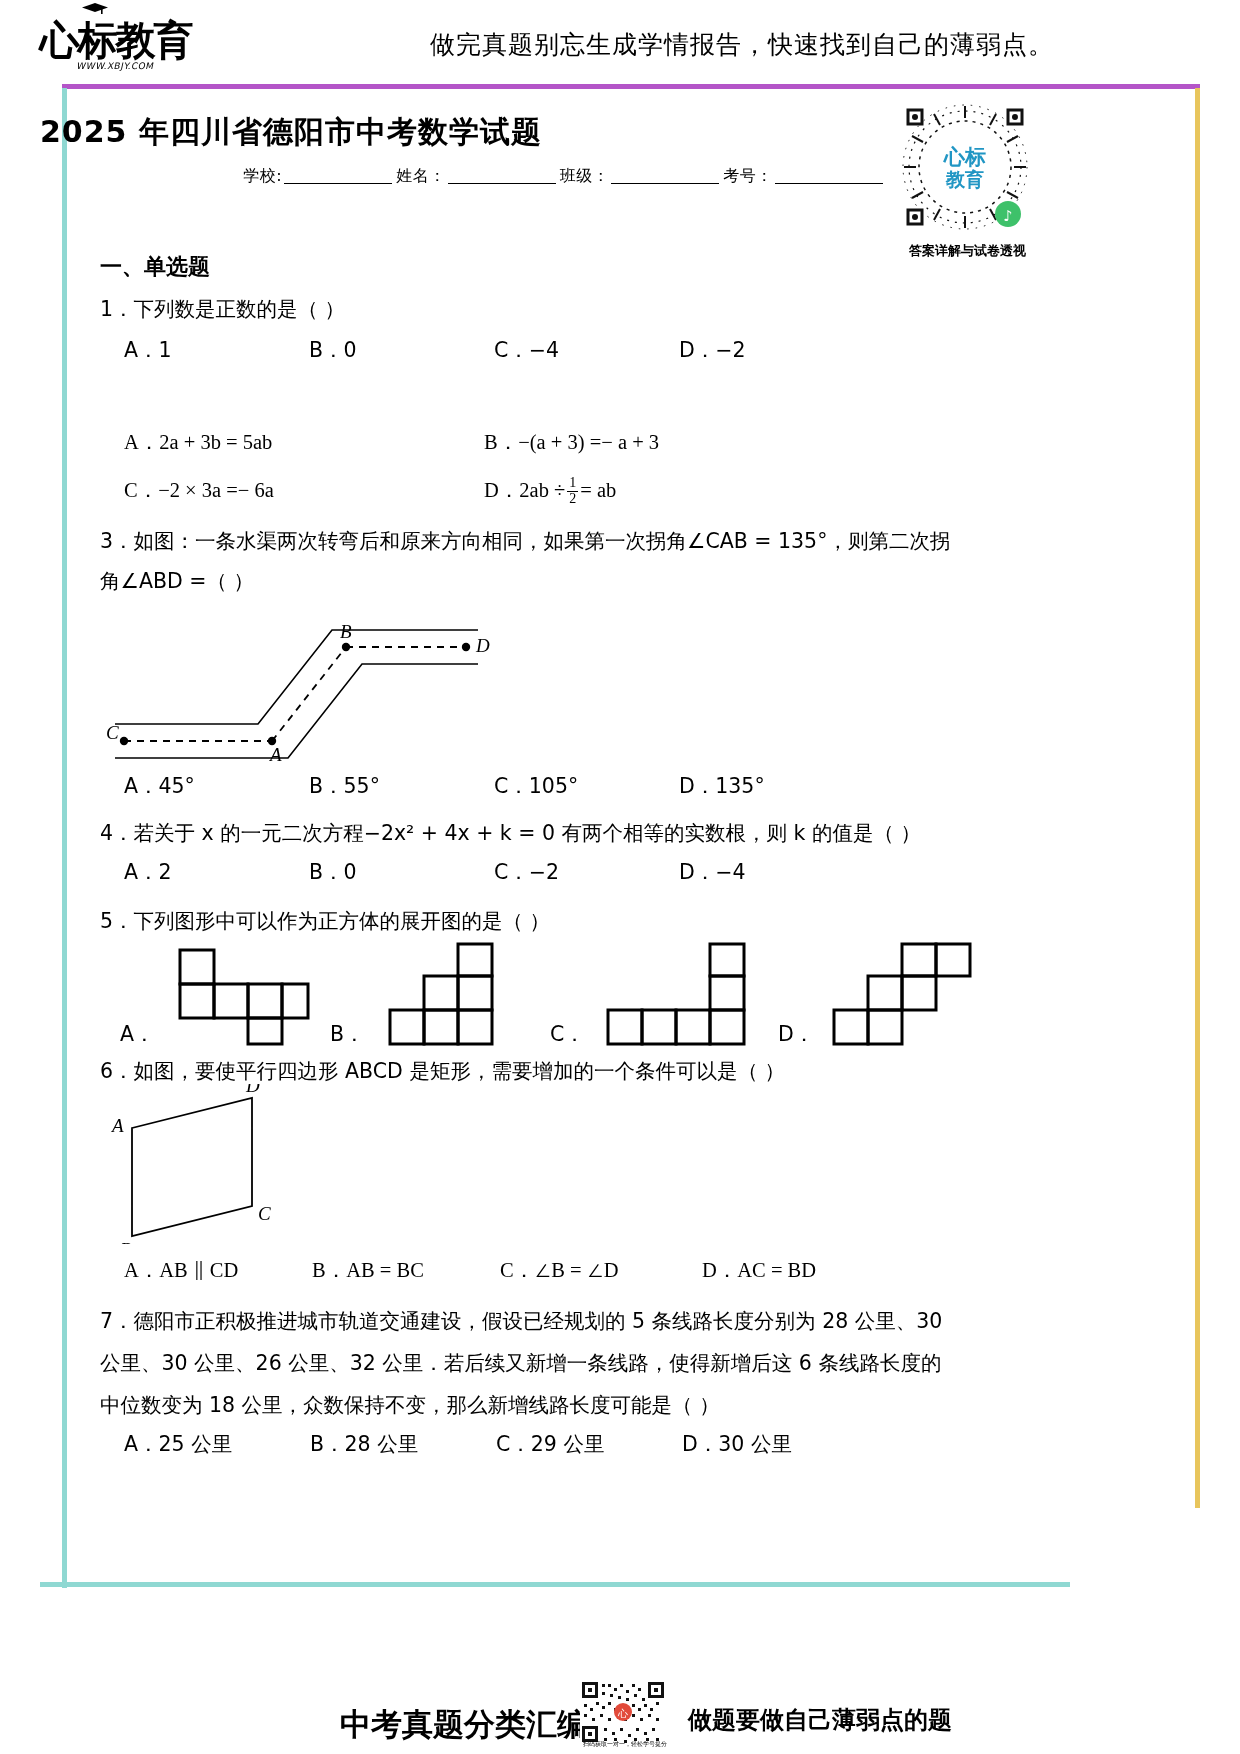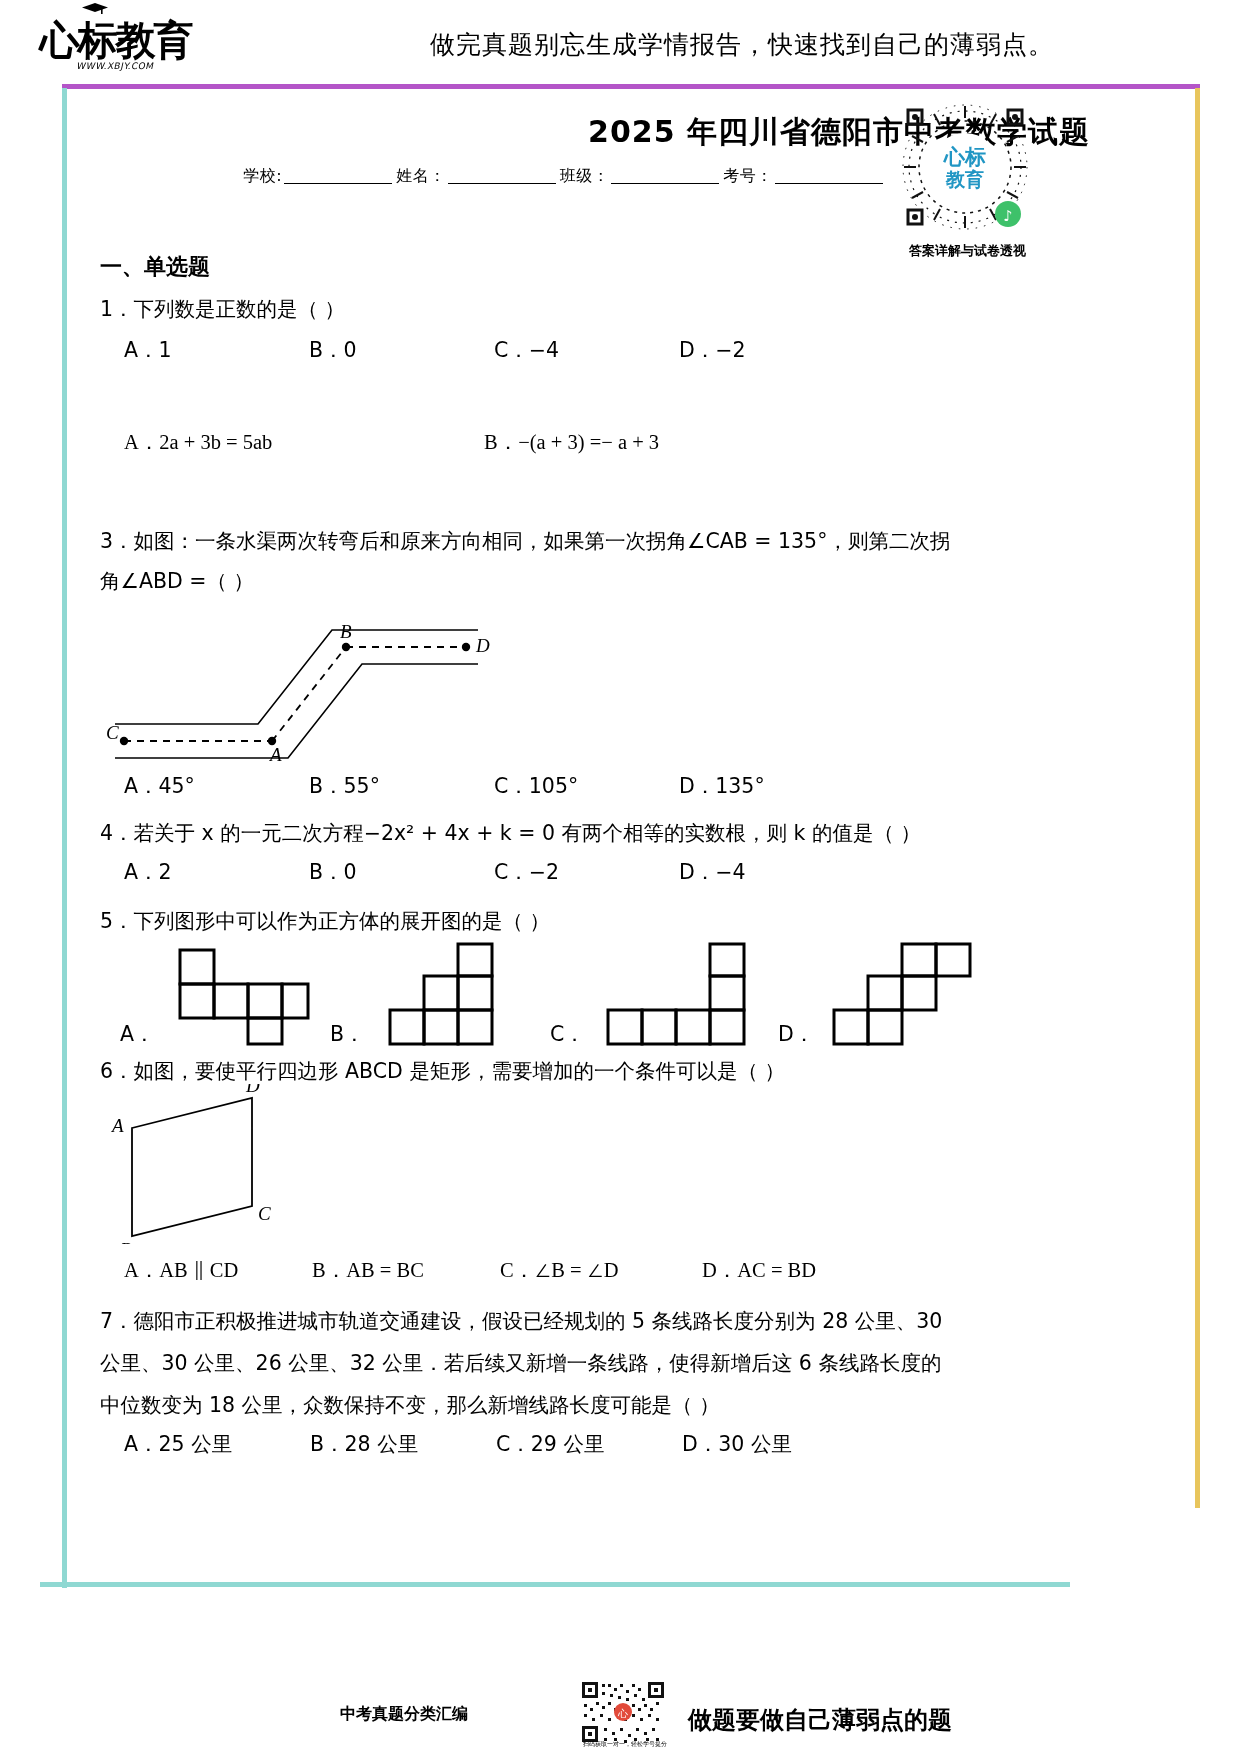--- a/index.html
+++ b/index.html
@@ -78,21 +78,21 @@
   }
 
   
   .paper {
     position: absolute;
     left: 40px; top: 84px;
     width: 1160px; height: 1582px;
   }
   .doc-title {
     position: absolute; left: 0; top: 28px; width: 1050px;
-    text-align: right;
+    text-align: left;
     font-size: 30px; font-weight: 700;
     font-family: "DejaVu Sans", "Liberation Sans", sans-serif;
     letter-spacing: 1px;
   }
   .id-line {
     position: absolute; left: 0; top: 80px; width: 1050px;
     text-align: center;
     font-size: 16px;
     font-family: "DejaVu Sans", "Liberation Sans", sans-serif;
     letter-spacing: .5px;
@@ -160,21 +160,21 @@
 
   svg { display: block; }
 
   
   .footer {
     position: absolute; left: 0; top: 1676px;
     width: 1240px; height: 78px;
   }
   .footer-left {
     position: absolute; left: 340px; top: 28px;
-    font-size: 16px; font-weight: 700;
+    font-size: 31px; font-weight: 700;
     font-family: "DejaVu Sans", "Liberation Sans", sans-serif;
   }
   .footer-right {
     position: absolute; left: 688px; top: 28px;
     font-size: 24px; font-weight: 700;
     font-family: "DejaVu Sans", "Liberation Sans", sans-serif;
   }
   .footer-qr {
     position: absolute; left: 580px; top: 4px;
     width: 86px; height: 74px;
@@ -260,20 +260,26 @@
   <div class="opts opt-4" style="top:252px">
     <span>A．1</span>
     <span>B．0</span>
     <span>C．−4</span>
     <span>D．−2</span>
   </div>
 
   <div class="opts opt-2" style="top:344px">
     <span class="opt-m">A．2a + 3b = 5ab</span>
     <span class="opt-m">B．−(a + 3) =− a + 3</span>
+  </div>
+  <div class="opts opt-2" style="top:392px">
+    <span class="opt-m">C．−2 × 3a =− 6a</span>
+    <span class="opt-m">
+      <span>D．2ab ÷</span><span class="frac"><span class="num">1</span><span class="den">2</span></span><span>= ab</span>
+    </span>
   </div>
 
   <div class="q" style="top:438px">
     <span>3．</span><span>如图：一条水渠两次转弯后和原来方向相同，如果第一次拐角∠CAB = 135°，则第二次拐</span>
   </div>
   <div class="q" style="top:478px">
     <span>角∠ABD =（        ）</span>
   </div>
 
   <svg style="position:absolute; left:60px; top:522px;" width="420" height="160" viewBox="0 0 420 160">

